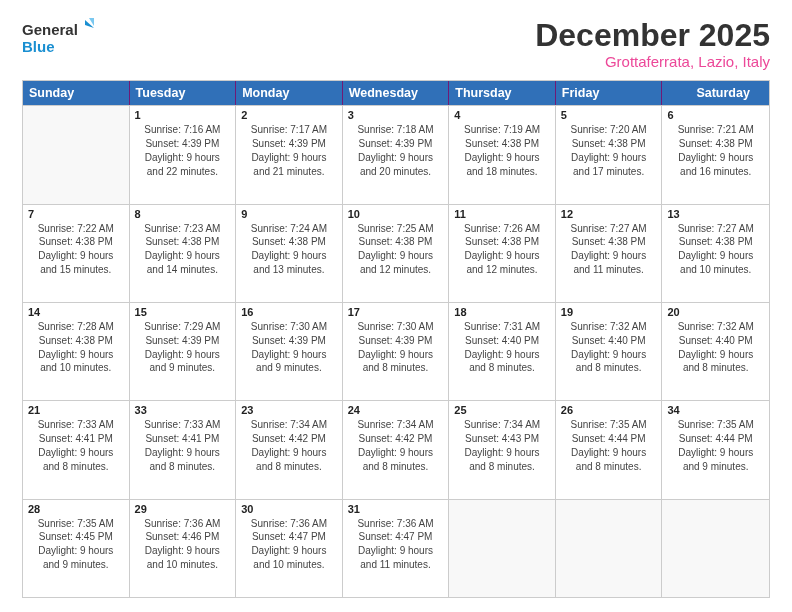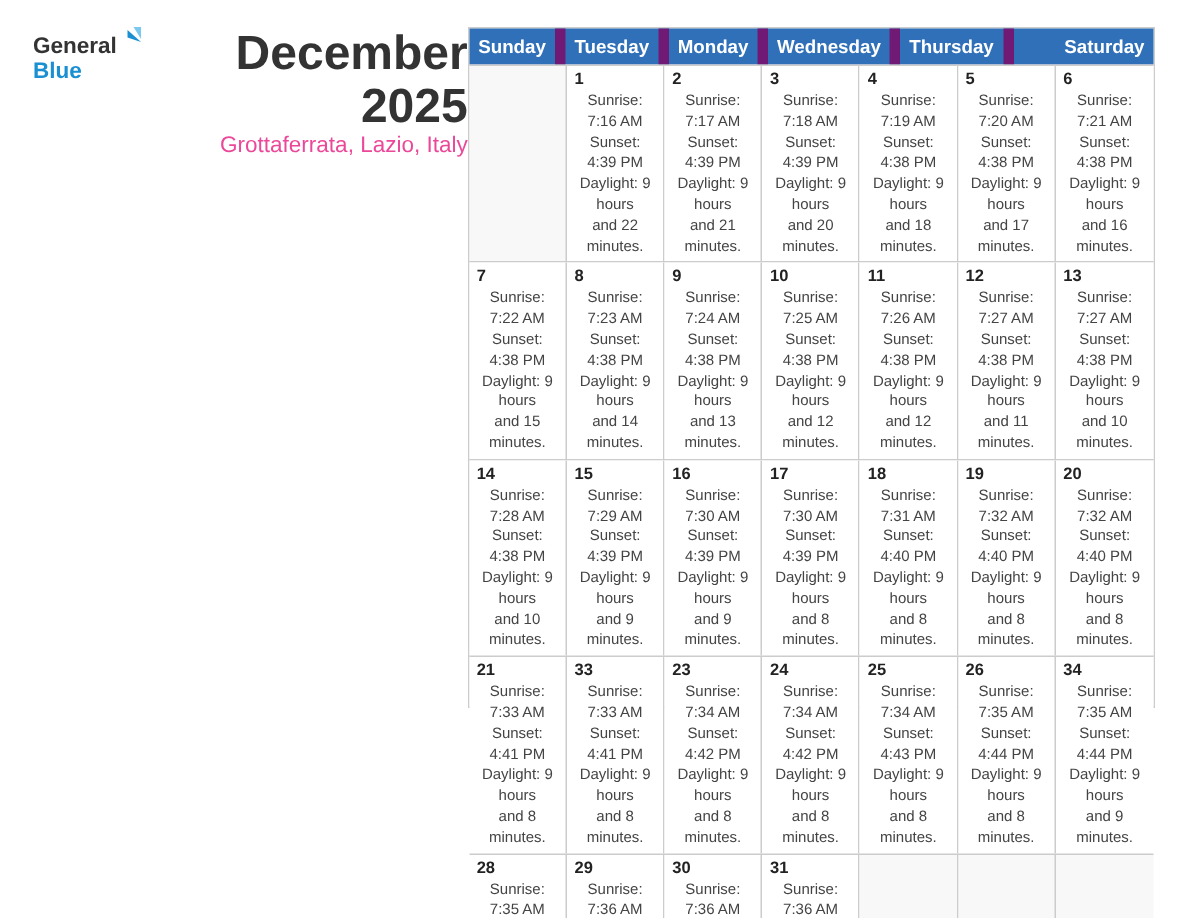--- a/index.html
+++ b/index.html
@@ -5,24 +5,24 @@
     * { box-sizing: border-box; margin: 0; padding: 0; }
     body {
       font-family: Arial, sans-serif;
       background: #fff;
       width: 792px;
       height: 612px;
       overflow: hidden;
     }
     .page {
       width: 792px;
-      height: 486px;
+      height: 612px;
       padding: 18px 22px 14px 22px;
       display: flex;
-      flex-direction: row;
+      flex-direction: column;
     }
     .header {
       display: flex;
       align-items: flex-start;
       justify-content: space-between;
       margin-bottom: 10px;
     }
     .logo {
       display: flex;
       align-items: center;
@@ -51,21 +51,21 @@
     .cal-header-row {
       display: grid;
       grid-template-columns: repeat(7, 1fr);
       background: #3070b8;
     }
     .cal-header-cell {
       color: #fff;
       font-size: 12.5px;
       font-weight: bold;
       padding: 5px 6px;
-      border-right: 7px solid #701a75;
+      border-right: 1px solid #701a75;
     }
     .cal-header-cell:last-child { border-right: none; margin-left: 28px; }
     .cal-body {
       flex: 1;
       display: flex;
       flex-direction: column;
     }
     .cal-row {
       display: grid;
       grid-template-columns: repeat(7, 1fr);
@@ -118,20 +118,21 @@
     </div>
   </div>
 
   <div class="calendar">
     <div class="cal-header-row">
     <div class="cal-header-cell">Sunday</div>
         <div class="cal-header-cell">Tuesday</div>
         <div class="cal-header-cell">Monday</div>
         <div class="cal-header-cell">Wednesday</div>
         <div class="cal-header-cell">Thursday</div>
+        <div class="cal-header-cell">Friday</div>
         <div class="cal-header-cell">Saturday</div>
       </div>
     <div class="cal-body">
     <div class="cal-row">
           <div class="cal-cell empty"></div>
           <div class="cal-cell">
             <div class="day-num">1</div>
             <div class="cell-info">Sunrise: 7:16 AM<br>Sunset: 4:39 PM<br>Daylight: 9 hours<br>and 22 minutes.</div>
           </div>
           <div class="cal-cell">

